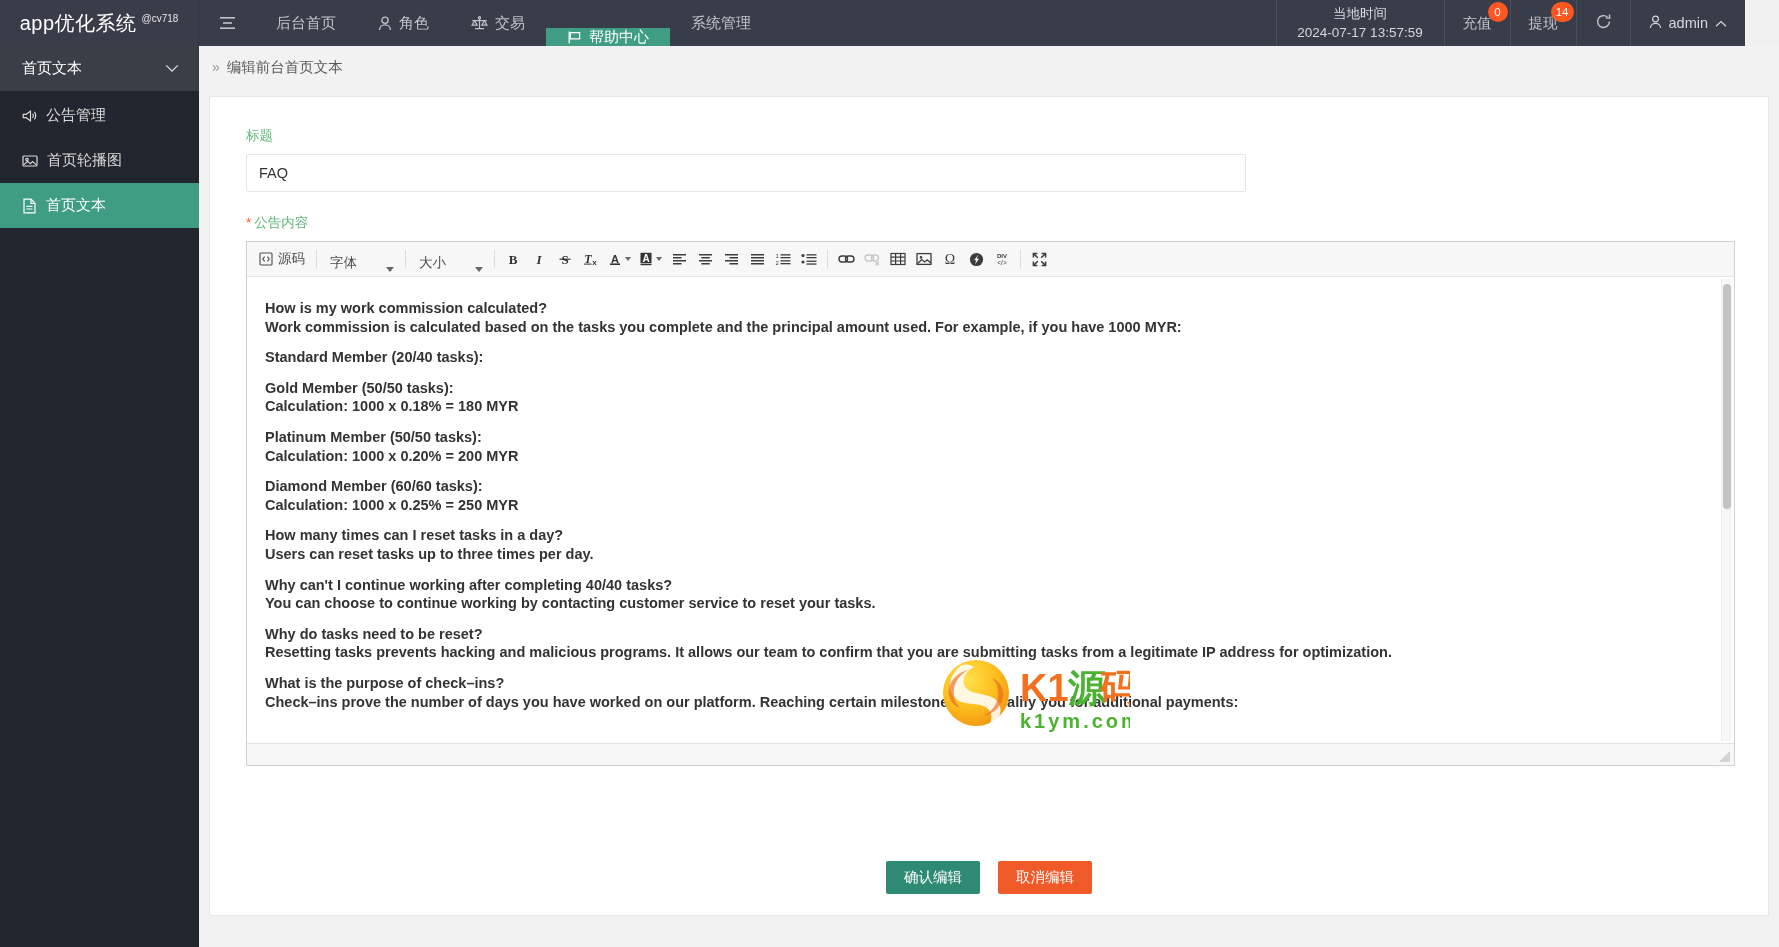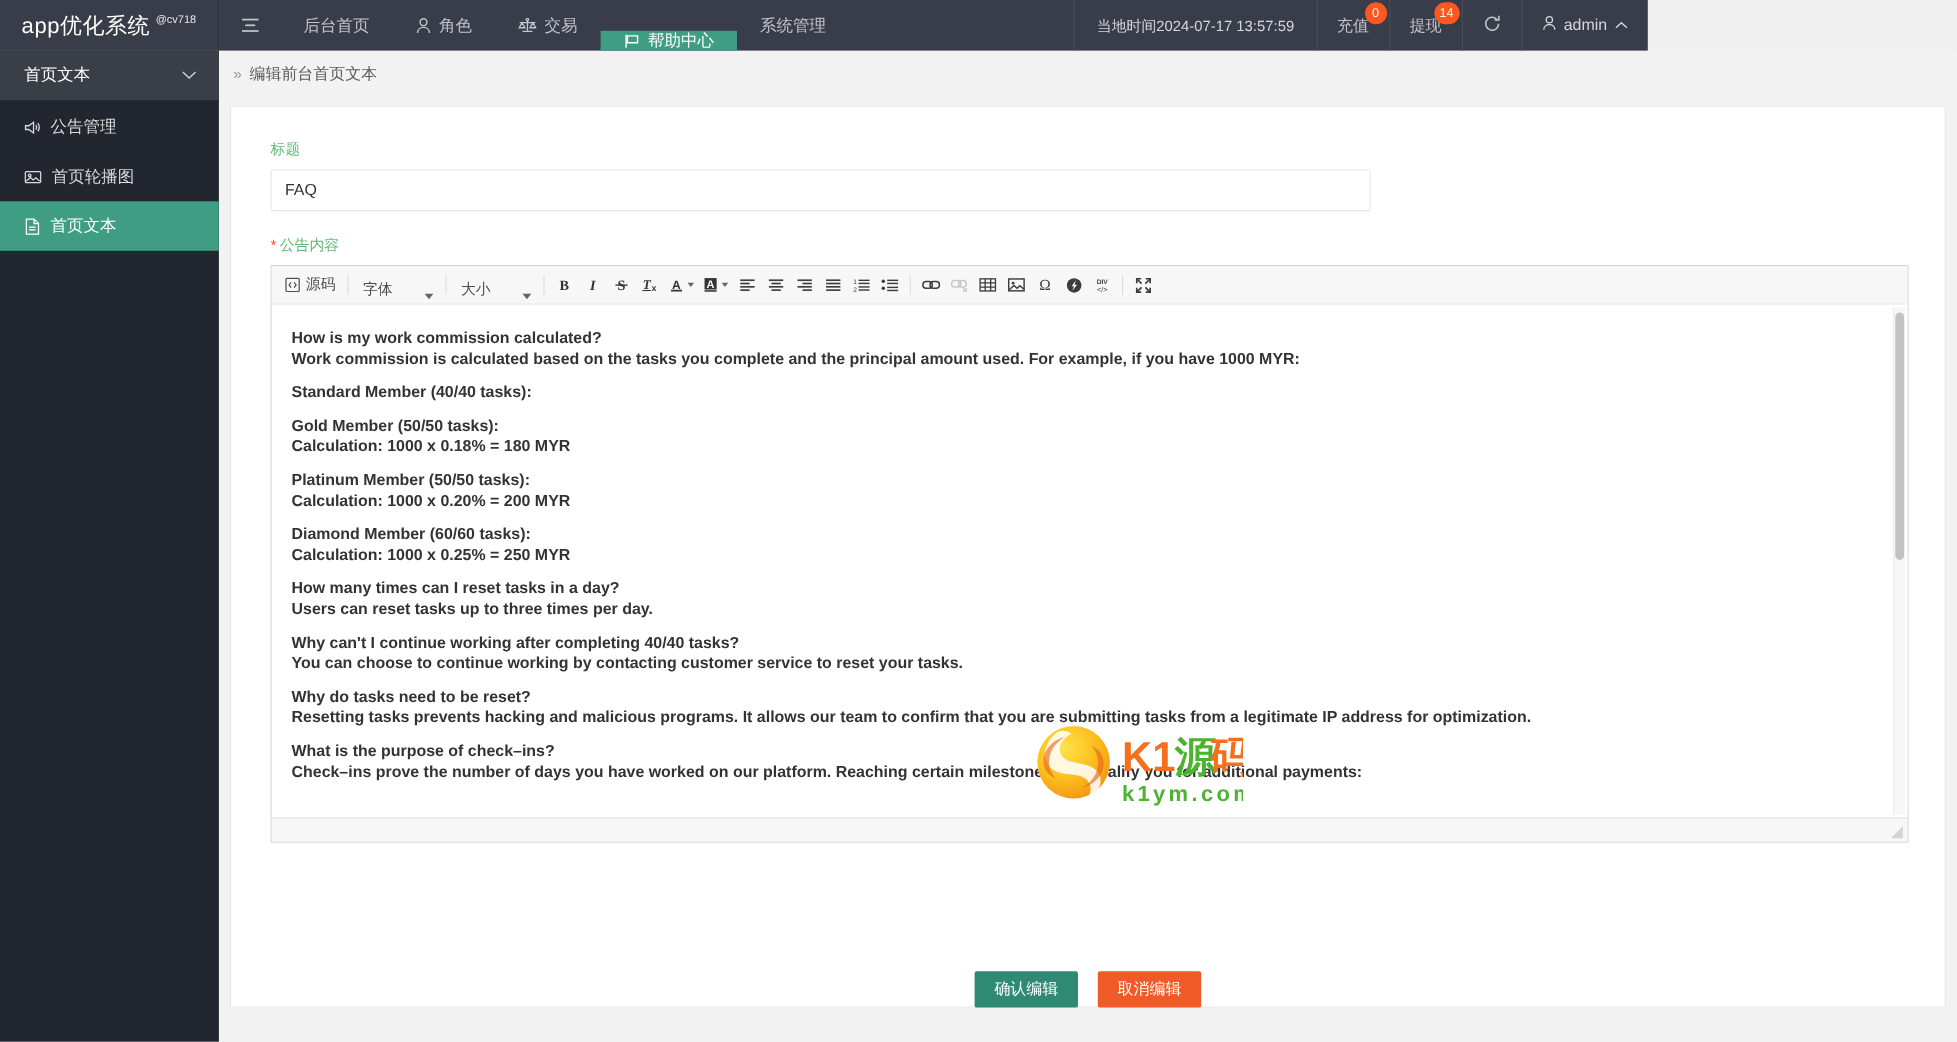--- a/index.html
+++ b/index.html
@@ -6,21 +6,21 @@
   html, body {
     width: 1779px; height: 947px;
     font-family: "Liberation Sans", "DejaVu Sans", sans-serif;
     background: #f0f0f0;
     overflow: hidden;
   }
 
   
   .topbar {
     position: absolute; top: 0; left: 0;
-    width: 1498px; height: 46px;
+    width: 1745px; height: 46px;
     background: #393d49;
     display: flex; align-items: stretch;
     color: #c2c4cb;
     z-index: 30;
   }
   .brand {
     width: 199px; height: 46px;
     display: flex; align-items: center; justify-content: center;
     background: #393d49;
     color: #fff;
@@ -43,21 +43,21 @@
     color: #c2c4cb;
     cursor: pointer;
     white-space: nowrap;
   }
   .navitem.active { background: #3e9d82; color: #fff; margin-top: 28px; }
   .navitem svg { display: block; flex: none; }
 
   .topbar-spacer { flex: 1 1 auto; }
 
   .localtime {
-    display: flex; flex-direction: row;
+    display: flex; flex-direction: column;
     align-items: center; justify-content: center;
     padding: 0 20px;
     font-size: 13.5px; line-height: 19px;
     color: #d5d7dc;
     border-left: 1px solid #4a4e59;
     border-right: 1px solid #4a4e59;
     min-width: 169px;
   }
 
   .topright {
@@ -260,21 +260,21 @@
     position: absolute;
     left: 693px; top: 372px;
     width: 190px; height: 88px;
     pointer-events: none;
     z-index: 5;
   }
 
   
   .btnrow {
     position: absolute;
-    left: 0; right: 0; top: 786px;
+    left: 0; right: 0; top: 764px;
     display: flex; justify-content: center; gap: 18px;
   }
   .btn {
     height: 33px;
     padding: 0 18px;
     border: none; border-radius: 2px;
     color: #fff; font-size: 14.5px;
     font-family: "Liberation Sans", sans-serif;
     cursor: pointer;
     display: flex; align-items: center; justify-content: center;
@@ -691,21 +691,21 @@
               </span>
             </div>
 
           </div>
 
           <div class="cke-body">
             <div class="cke-content">
                 <p>How is my work commission calculated?</p>
                 <p>Work commission is calculated based on the tasks you complete and the principal amount used. For example, if you have 1000 MYR:</p>
                 <p class="blank">&nbsp;</p>
-                <p>Standard Member (40/40 tasks):</p>
+                <p>Standard Member (20/40 tasks):</p>
                 <p class="blank">&nbsp;</p>
                 <p>Gold Member (50/50 tasks):</p>
                 <p>Calculation: 1000 x 0.18% = 180 MYR</p>
                 <p class="blank">&nbsp;</p>
                 <p>Platinum Member (50/50 tasks):</p>
                 <p>Calculation: 1000 x 0.20% = 200 MYR</p>
                 <p class="blank">&nbsp;</p>
                 <p>Diamond Member (60/60 tasks):</p>
                 <p>Calculation: 1000 x 0.25% = 250 MYR</p>
                 <p class="blank">&nbsp;</p>

